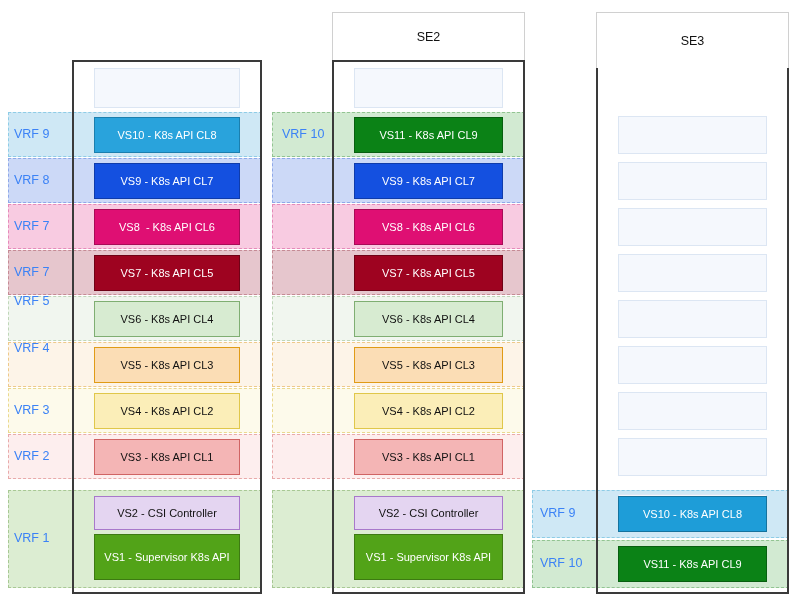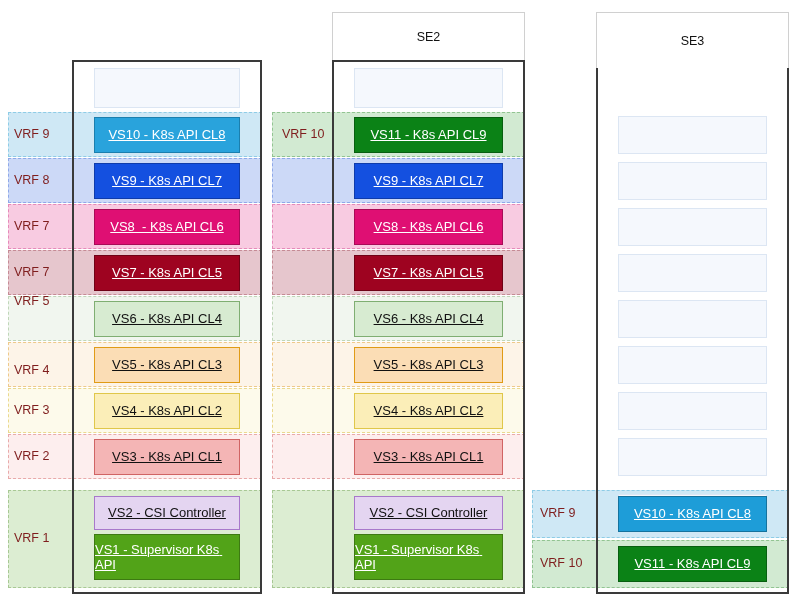--- a/index.html
+++ b/index.html
@@ -14,21 +14,21 @@
   
   .band{
     position:absolute;
     box-sizing:border-box;
     border:1.5px dashed rgba(0,0,0,.22);
   }
   .band-label{
     position:absolute;
     left:14px;
     font-size:12.5px;
-    color:#7f1d1d;
+    color:#3b82f6;
     white-space:nowrap;
   }
 
   
   .se-head{
     position:absolute;
     box-sizing:border-box;
     border:1px solid #d0d0d0;
     border-bottom:none;
     background:#ffffff;
@@ -45,26 +45,25 @@
     pointer-events:none;
   }
 
   
   .vs{
     position:absolute;
     box-sizing:border-box;
     border-width:1.5px;
     border-style:solid;
     display:flex;align-items:center;justify-content:center;
-    text-align:left;
-    font-size:13px;
+    text-align:center;
+    font-size:11px;
     line-height:1.18;
     z-index:6;
     white-space:pre-wrap;
-    text-decoration:underline;
   }
   .slot-empty{
     position:absolute;
     box-sizing:border-box;
     background:#f5f8fd;
     border:1px solid #dce6f3;
     z-index:5;
   }
 </style>
 </head>
@@ -75,21 +74,21 @@
     <div class="band-label" style="top: 126.5px; z-index: 7;">VRF 9</div>
     <div class="band" style="left: 8px; top: 158px; width: 254px; height: 45px; background: rgb(204, 217, 247); border-color: rgb(143, 168, 232); z-index: 1;"></div>
     <div class="band-label" style="top: 172.5px; z-index: 7;">VRF 8</div>
     <div class="band" style="left: 8px; top: 204px; width: 254px; height: 45px; background: rgb(248, 203, 225); border-color: rgb(229, 138, 185); z-index: 1;"></div>
     <div class="band-label" style="top: 218.5px; z-index: 7;">VRF 7</div>
     <div class="band" style="left: 8px; top: 250px; width: 254px; height: 45px; background: rgb(230, 198, 205); border-color: rgb(197, 139, 149); z-index: 1;"></div>
     <div class="band-label" style="top: 264.5px; z-index: 7;">VRF 7</div>
     <div class="band" style="left: 8px; top: 296px; width: 254px; height: 45px; background: rgb(241, 246, 239); border-color: rgb(191, 214, 184); z-index: 1;"></div>
     <div class="band-label" style="top: 294px; z-index: 7;">VRF 5</div>
     <div class="band" style="left: 8px; top: 342px; width: 254px; height: 45px; background: rgb(253, 244, 232); border-color: rgb(238, 201, 138); z-index: 1;"></div>
-    <div class="band-label" style="top: 363px; z-index: 7;">VRF 4</div>
+    <div class="band-label" style="top: 341px; z-index: 7;">VRF 4</div>
     <div class="band" style="left: 8px; top: 388px; width: 254px; height: 45px; background: rgb(253, 250, 235); border-color: rgb(234, 217, 142); z-index: 1;"></div>
     <div class="band-label" style="top: 402.5px; z-index: 7;">VRF 3</div>
     <div class="band" style="left: 8px; top: 434px; width: 254px; height: 45px; background: rgb(253, 238, 238); border-color: rgb(232, 170, 170); z-index: 1;"></div>
     <div class="band-label" style="top: 448.5px; z-index: 7;">VRF 2</div>
     <div class="band" style="left: 8px; top: 490px; width: 254px; height: 98px; background: rgb(220, 237, 210); border-color: rgb(168, 200, 148); z-index: 1;"></div>
     <div class="band-label" style="top: 531px; z-index: 7;">VRF 1</div>
     <div class="band" style="left: 272px; top: 112px; width: 253px; height: 45px; background: rgb(210, 234, 210); border-color: rgb(146, 196, 146); z-index: 1;"></div>
     <div class="band-label" style="left: 282px; top: 126.5px; z-index: 7;">VRF 10</div>
     <div class="band" style="left: 272px; top: 158px; width: 253px; height: 45px; background: rgb(204, 217, 247); border-color: rgb(143, 168, 232); z-index: 1;"></div>
     <div class="band" style="left: 272px; top: 204px; width: 253px; height: 45px; background: rgb(248, 203, 225); border-color: rgb(229, 138, 185); z-index: 1;"></div>

